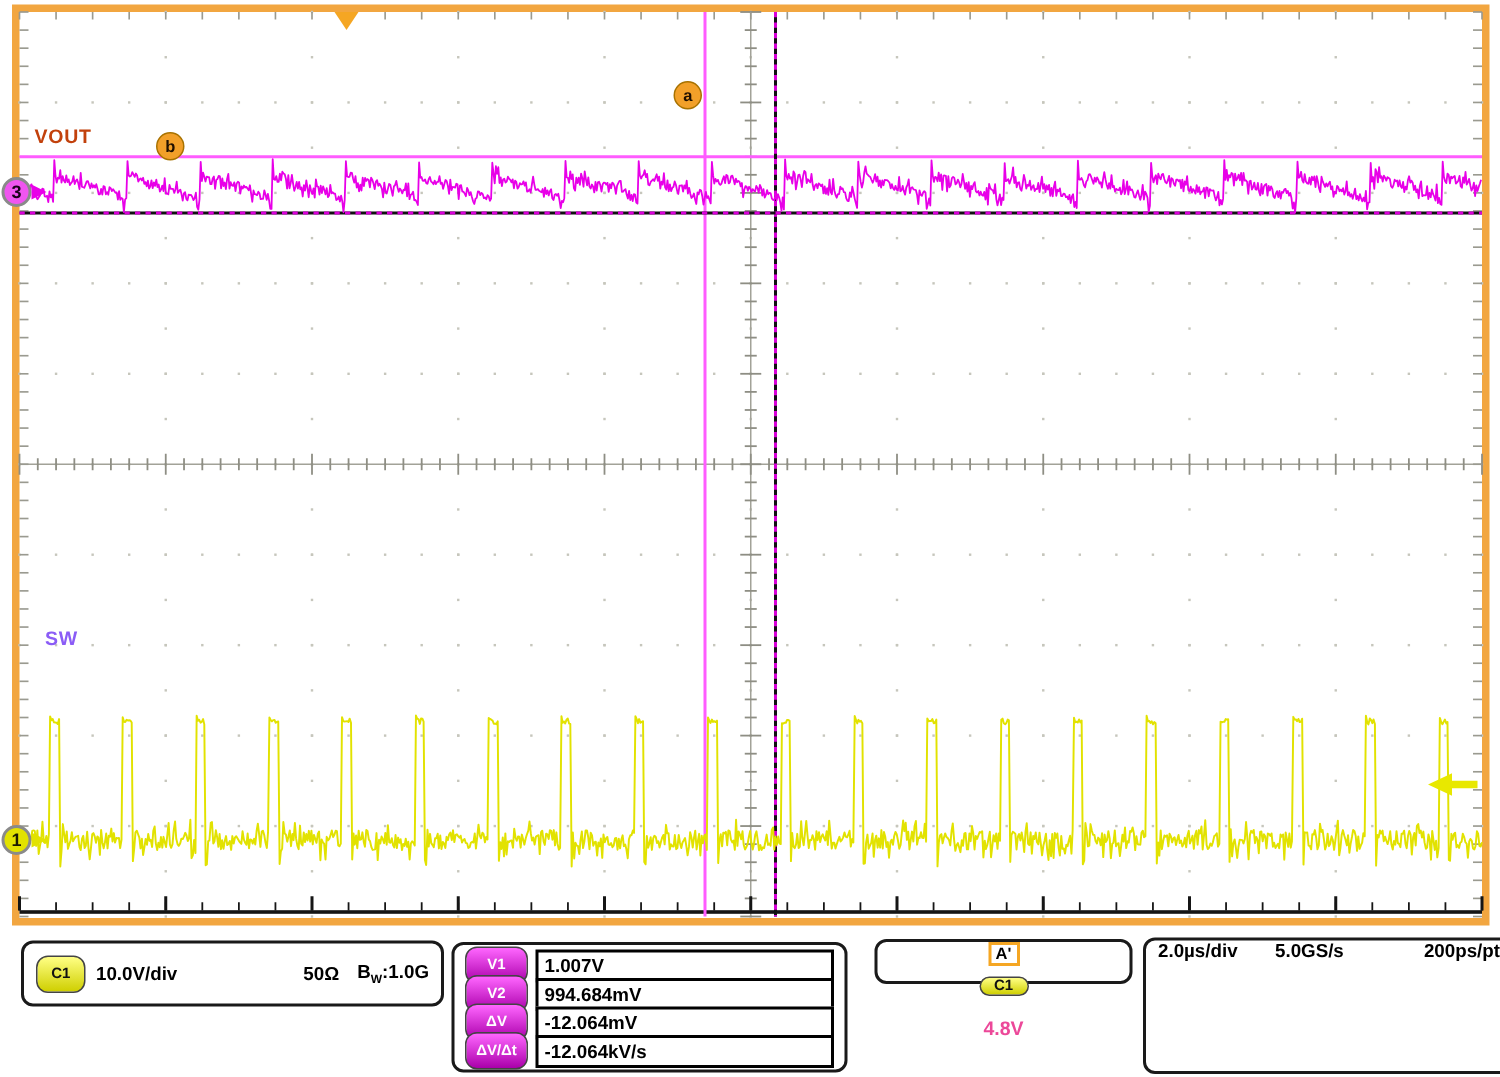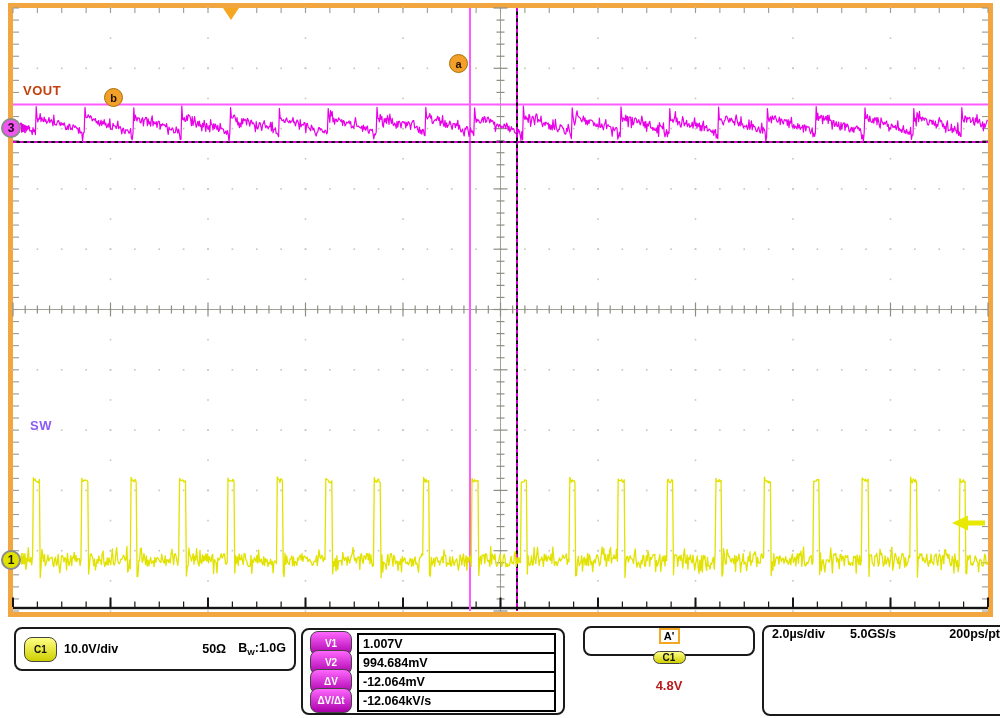--- a/index.html
+++ b/index.html
@@ -39,21 +39,21 @@
   .sub{font-size:8px;vertical-align:-3px;font-weight:bold;}
   #box-cursor{left:301px;top:628px;width:264px;height:87px;padding:4px 7px;display:flex;gap:10px;}
   .cur-col{display:flex;flex-direction:column;justify-content:space-between;flex:1;}
   .cur-row{display:flex;align-items:center;gap:5px;height:19px;}
   .cur-badge{width:42px;}
   .cur-val{flex:1;border:2px solid #000000;height:18px;display:flex;align-items:center;padding-left:4px;
       font-size:12.5px;font-weight:bold;color:#000;background:#fff;}
   #box-trig{left:583px;top:626px;width:172px;height:30px;display:flex;align-items:center;gap:7px;padding:0 7px;}
   .aprime{width:21px;height:18px;background:#fff;border:2px solid #F5A623;color:#000;font-size:11px;
       font-weight:bold;display:flex;align-items:center;justify-content:center;box-sizing:border-box;}
-  .trig-level{font-size:13px;font-weight:bold;color:#b91c1c;}
+  .trig-level{font-size:13px;font-weight:bold;color:#ec4899;}
   #box-tb{left:762px;top:625px;width:260px;height:91px;padding:0 8px;display:flex;flex-direction:column;justify-content:space-between;}
   .tb-row{display:flex;align-items:center;font-size:12.5px;font-weight:bold;color:#000;}
   .tb-scale{width:78px;} .tb-mode{width:48px;}
   .mr12{margin-left:auto;margin-right:12px;} .mr18{margin-left:auto;margin-right:18px;}
   .mr40{margin-left:auto;margin-right:40px;} .mr0{margin-left:auto;}
 </style>
 </head>
 <body>
 
 <div id="stage">

